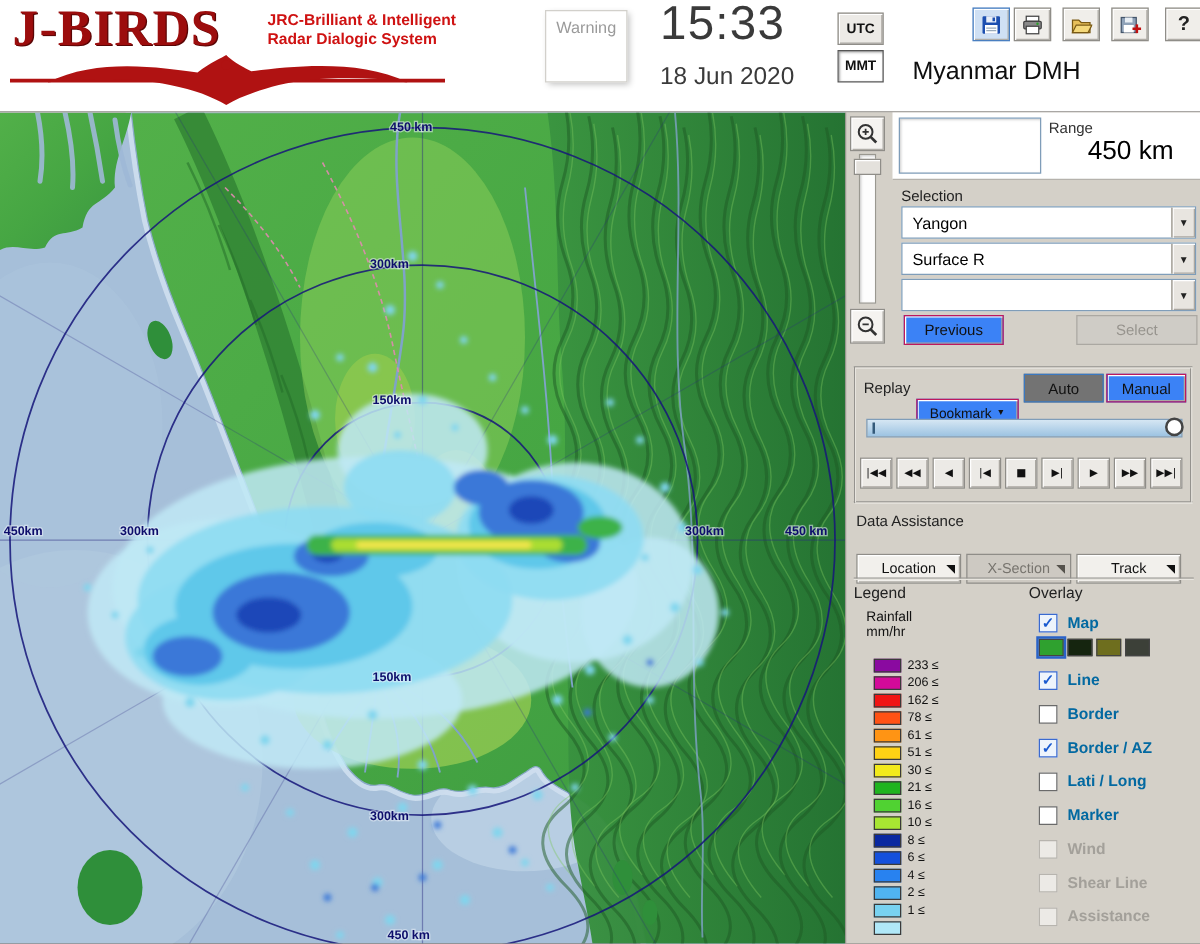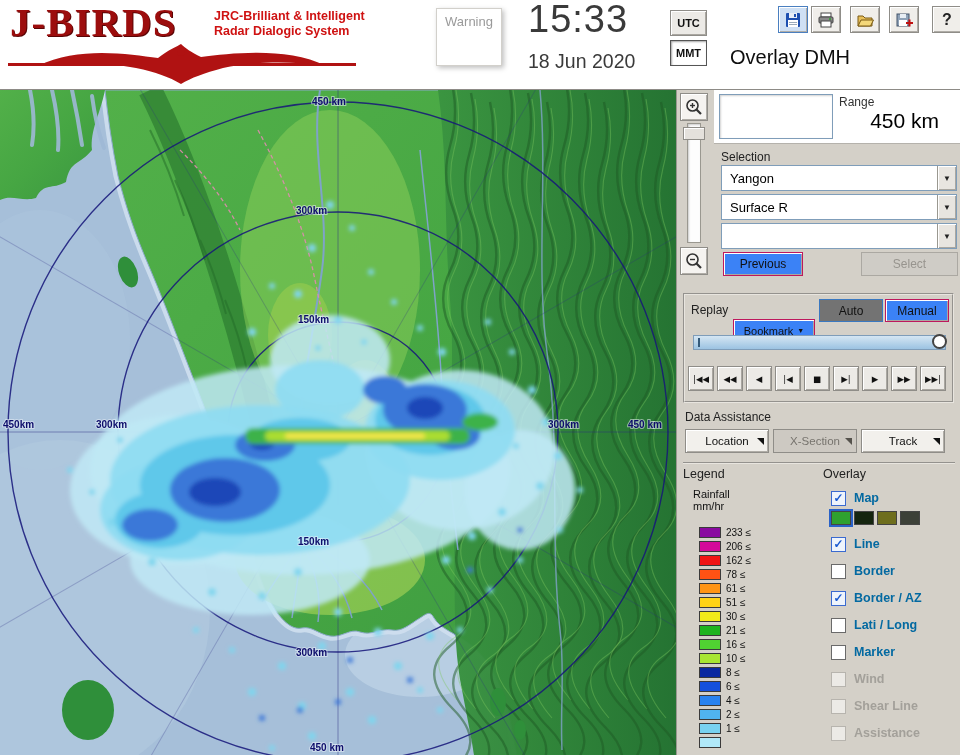--- a/index.html
+++ b/index.html
@@ -77,21 +77,21 @@
        background:linear-gradient(#d5e6f3,#9cc3e2);border:1px solid #7f9db9;box-sizing:border-box;}
   #slider-handle{position:absolute;right:-2px;top:-2px;width:15px;height:15px;border-radius:50%;
        background:#fff;border:2px solid #444;box-sizing:border-box;}
   #slider-tick{position:absolute;left:4px;top:2px;width:2px;height:9px;background:#345a7a;}
   #playback{position:absolute;left:3px;top:71px;display:flex;}
   .pbtn{width:26px;height:25px;margin-right:3px;background:#eceae6;border:1px solid #8f8d88;
        box-shadow:inset 1px 1px 0 #fff,inset -1px -1px 0 #aaa7a1;
        display:flex;align-items:center;justify-content:center;
        font-family:"DejaVu Sans",sans-serif;font-size:8.5px;color:#111;padding:0;box-sizing:border-box;}
   #da-label{position:absolute;left:8px;top:320px;font-size:12px;color:#222;}
-  #da-buttons{position:absolute;left:8px;top:339px;display:flex;align-items:flex-end;}
+  #da-buttons{position:absolute;left:8px;top:353px;display:flex;align-items:flex-end;}
   .dabtn{position:relative;width:84px;height:24px;margin-right:4px;background:#f2f0ec;
        border:1px solid #8f8d88;box-shadow:inset 1px 1px 0 #fff,inset -1px -1px 0 #b0ada7;
        display:flex;align-items:center;justify-content:center;font-size:11.5px;color:#111;box-sizing:border-box;}
   .dabtn.disabled{background:#cdc9c2;color:#77746e;box-shadow:none;}
   .corner{position:absolute;right:4px;top:8px;width:0;height:0;
        border-top:7px solid #111;border-left:7px solid transparent;}
   .dabtn.disabled .corner{border-top-color:#55524c;}
   #sep1{position:absolute;left:6px;top:372px;width:272px;height:0;border-top:2px groove #e8e5df;}
   
   #legend-sec{position:absolute;left:6px;top:377px;width:140px;}
@@ -175,21 +175,21 @@
           <rect x="4" y="9" width="8" height="6" fill="#fff"></rect>
           <rect x="11" y="11" width="7" height="2" fill="#c01010"></rect>
           <rect x="13.5" y="8.5" width="2" height="7" fill="#c01010"></rect>
         </svg>
       </div>
       <div class="tbtn gap2">
         <span id="helpmark">?</span>
       </div>
     </div>
 
-    <div id="station-title">Overlay DMH</div>
+    <div id="station-title">Myanmar DMH</div>
   </div>
 
   <div id="map-wrap">
     <svg width="676" height="665" viewBox="0 0 676 665">
       <defs>
         <linearGradient id="landg" x1="0" y1="0" x2="1" y2="1">
           <stop offset="0" stop-color="#52b049"></stop>
             <stop offset=".5" stop-color="#46a643"></stop>
             <stop offset="1" stop-color="#3a9640"></stop>
         </linearGradient>

